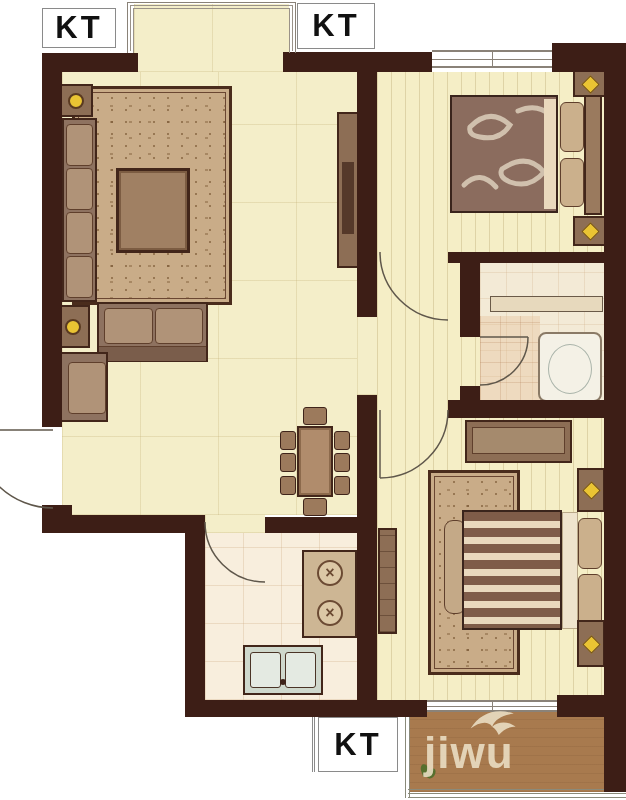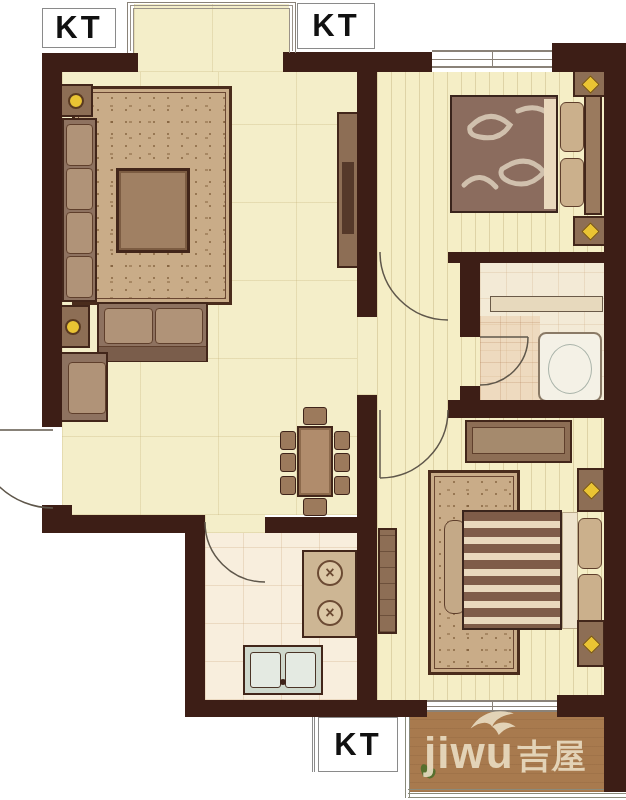--- a/index.html
+++ b/index.html
@@ -225,16 +225,15 @@
   <div class="abs" style="left:312px;top:717px;width:3px;height:55px;border-left:1px solid #8a8a8a;border-right:1px solid #8a8a8a;box-sizing:border-box;"></div>
 
   <svg class="svgo" style="left:465px;top:706px;opacity:.88;" width="60" height="30" viewBox="0 0 60 32">
     <g fill="#ece0c6">
       <path d="M 4 24 C 14 8 30 2 50 8 C 38 10 30 14 27 22 C 22 15 12 18 4 24 Z"></path>
       <path d="M 27 22 C 34 16 44 16 52 22 C 44 22 38 26 34 31 C 32 26 30 24 27 22 Z"></path>
     </g>
   </svg>
   <div class="wm" style="left:424px;top:728px;width:200px;height:50px;text-align:right;">
     <span class="latin">jiwu</span>
-    <span class="cjk">吉屋</span>
   </div>
 
 </div>
 
 </body></html>

